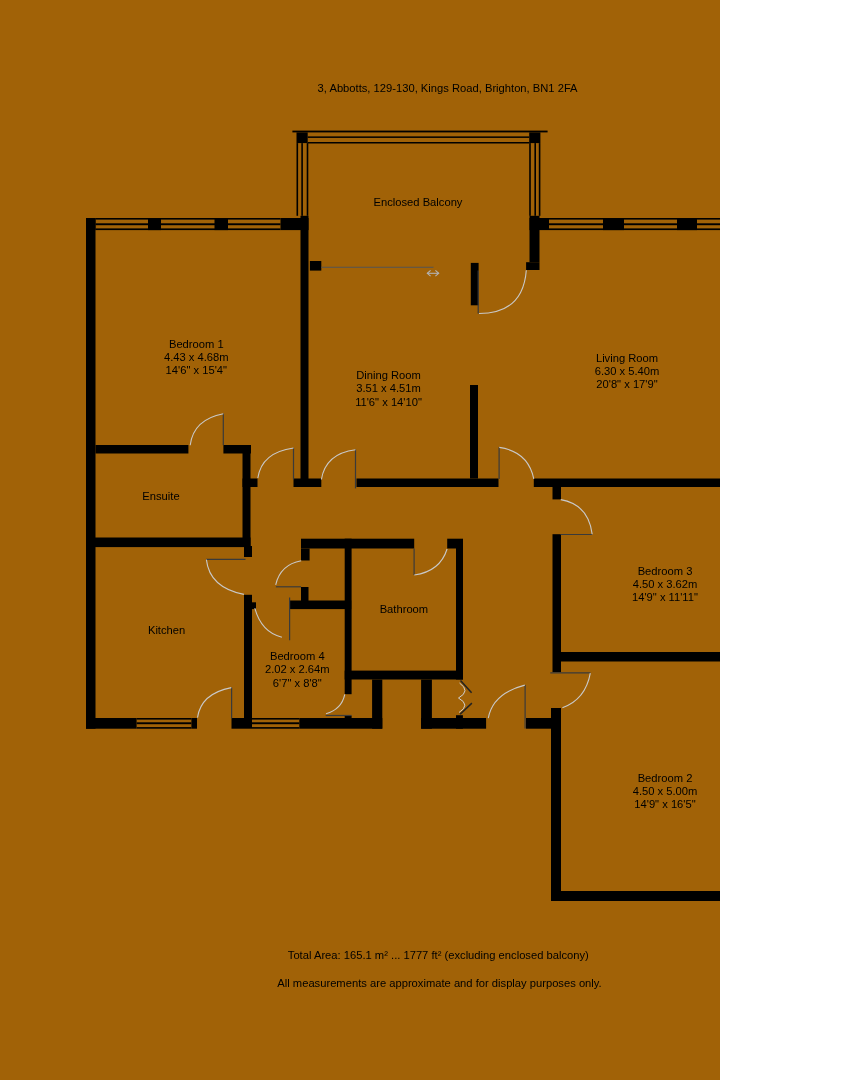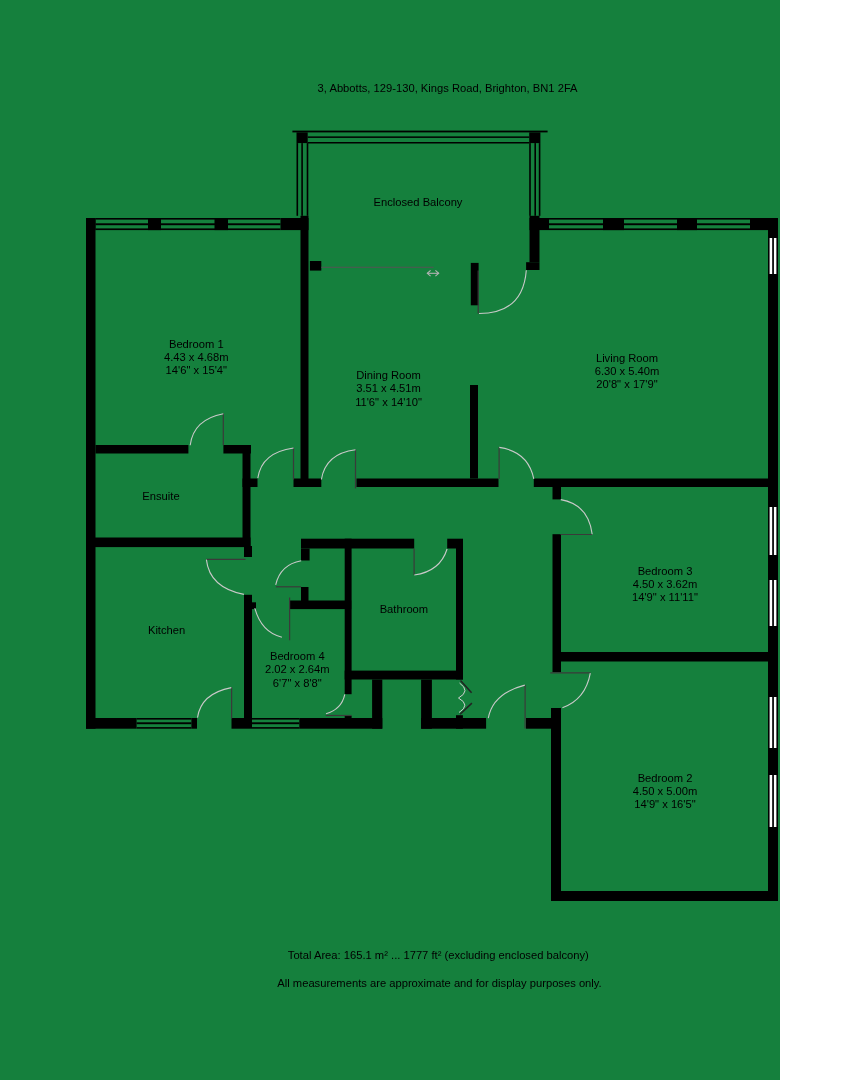--- a/index.html
+++ b/index.html
@@ -1,16 +1,16 @@
 <!DOCTYPE html>
 <html><head>
 <meta charset="utf-8">
 <style>
 html,body{margin:0;padding:0;background:#ffffff;}
-#page{position:relative;will-change:transform;width:780px;height:1080px;background:#15803d;overflow:hidden;}
+#page{position:relative;will-change:transform;width:720px;height:1080px;background:#a16207;overflow:hidden;}
 svg{position:absolute;top:0;left:0;}
 text{font-family:"Liberation Sans",sans-serif;fill:#000;opacity:0.999;}
 .lbl{font-size:11.2px;}
 .hdr{font-size:11.2px;}
 .ftr{font-size:11.2px;}
 </style>
 </head>
 <body>
 <div id="page">
 <svg width="864" height="1080" viewBox="0 0 864 1080">

